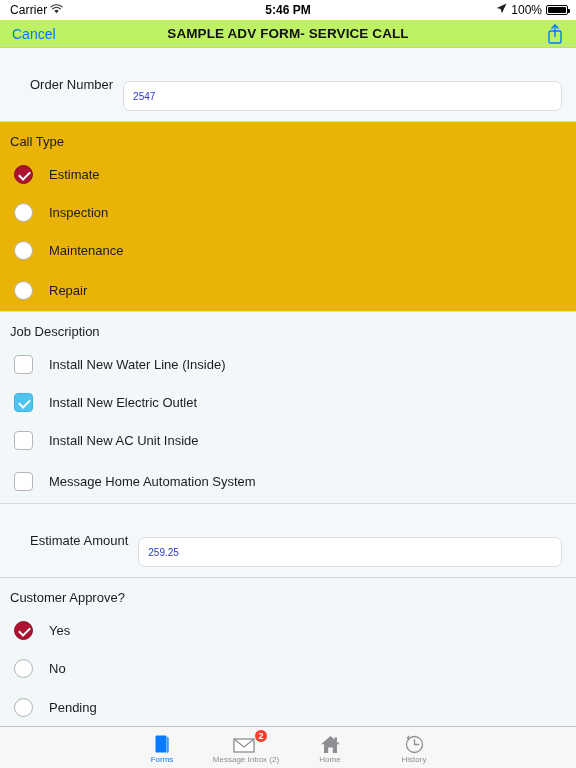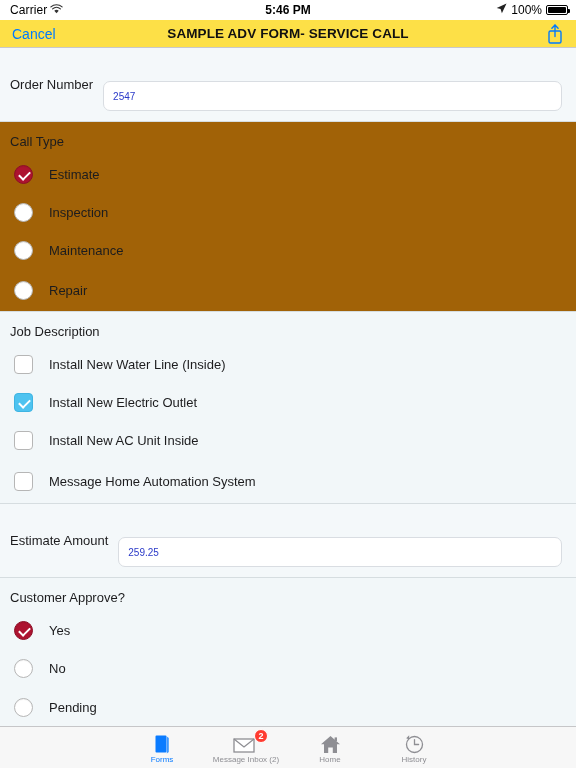--- a/index.html
+++ b/index.html
@@ -35,37 +35,37 @@
   .batt::after{
     content:""; position:absolute; right:-3px; top:3px;
     width:2px; height:4px; background:#000; border-radius:0 1px 1px 0;
   }
   .batt i { position:absolute; left:1px; top:1px; bottom:1px; right:1px; background:#000; border-radius:1px; display:block;}
 
   
   .navbar {
     flex: 0 0 28px; height:28px;
     display:flex; align-items:center; padding:0 12px;
-    background:#fde047; position:relative;
+    background:#bef264; position:relative;
     border-bottom:1px solid #c8c8cc;
   }
   .nav-cancel { font-size:14px; color:#007aff; cursor:pointer; z-index:2; }
   .nav-title {
     position:absolute; left:0; right:0; text-align:center;
     font-size:13.5px; font-weight:bold; color:#111; letter-spacing:.1px;
     pointer-events:none;
   }
   .nav-share { margin-left:auto; z-index:2; display:flex; align-items:center; cursor:pointer;}
 
   
   .content { flex:1 1 auto; overflow:hidden; background:#eef3f6; }
 
   .section { position:relative; }
-  .sec-white  { background:#f4f8fa; }
-  .sec-yellow { background:#a16207; }
+  .sec-white  { background:#f4f8fa;padding-left:20px; }
+  .sec-yellow { background:#eab308; }
   .sec-gray   { background:#f2f7f9; }
   .sec-cream  { background:#f7f7e8; }
   .sec-border-top { border-top:1px solid #d6dde0; }
   .sec-border-bottom { border-bottom:1px solid #d6dde0; }
 
   
   .field-row {
     display:flex; align-items:center;
     padding:10px 14px 10px 10px;
     gap:10px;

